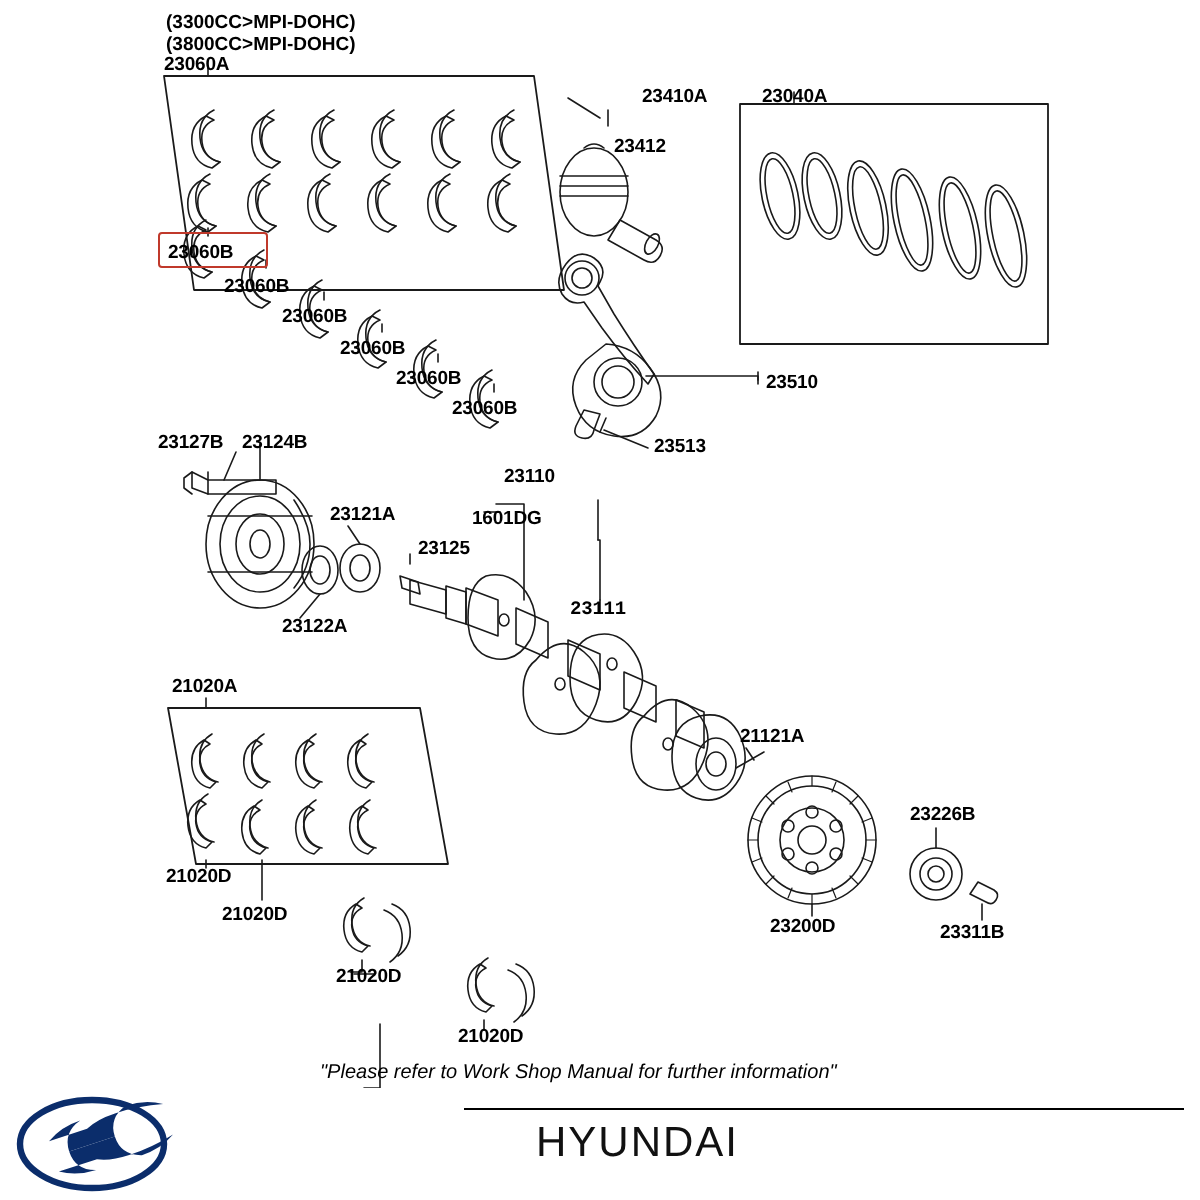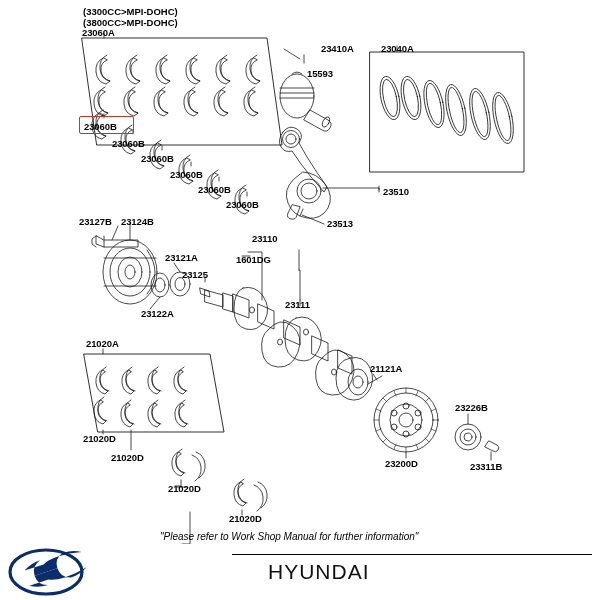--- a/index.html
+++ b/index.html
@@ -333,32 +333,32 @@
 
   <div class="lbl bold" style="left:82px;  top:27px;">23060A</div>
   <div class="lbl bold" style="left:84px;  top:121px;">23060B</div>
   <div class="lbl bold" style="left:112px; top:138px;">23060B</div>
   <div class="lbl bold" style="left:141px; top:153px;">23060B</div>
   <div class="lbl bold" style="left:170px; top:169px;">23060B</div>
   <div class="lbl bold" style="left:198px; top:184px;">23060B</div>
   <div class="lbl bold" style="left:226px; top:199px;">23060B</div>
 
   <div class="lbl bold" style="left:284px; top:43px;padding-left:37px;">23410A</div>
-  <div class="lbl bold" style="left:307px; top:68px;">15593</div>
+  <div class="lbl bold" style="left:307px; top:68px;">23412</div>
   <div class="lbl bold" style="left:381px; top:43px;">23040A</div>
   <div class="lbl bold" style="left:383px; top:186px;">23510</div>
   <div class="lbl bold" style="left:327px; top:218px;">23513</div>
 
   <div class="lbl bold" style="left:79px;  top:216px;">23127B</div>
   <div class="lbl bold" style="left:121px; top:216px;">23124B</div>
   <div class="lbl bold" style="left:165px; top:252px;">23121A</div>
-  <div class="lbl bold" style="left:182px; top:269px;text-align:center;">23125</div>
+  <div class="lbl bold" style="left:209px; top:269px;text-align:center;">23125</div>
   <div class="lbl bold" style="left:236px; top:254px;">1601DG</div>
   <div class="lbl bold" style="left:252px; top:233px;">23110</div>
-  <div class="lbl bold" style="left:285px; top:299px;">23111</div>
+  <div class="lbl bold" style="left:285px; top:299px;font-family:Liberation Mono, monospace;">23111</div>
   <div class="lbl bold" style="left:141px; top:308px;">23122A</div>
 
   <div class="lbl bold" style="left:86px;  top:338px;">21020A</div>
   <div class="lbl bold" style="left:83px;  top:433px;">21020D</div>
   <div class="lbl bold" style="left:111px; top:452px;">21020D</div>
   <div class="lbl bold" style="left:168px; top:483px;">21020D</div>
   <div class="lbl bold" style="left:229px; top:513px;">21020D</div>
   <div class="lbl bold" style="left:168px; top:544px;">21030C</div>
 
   <div class="lbl bold" style="left:370px; top:363px;">21121A</div>

